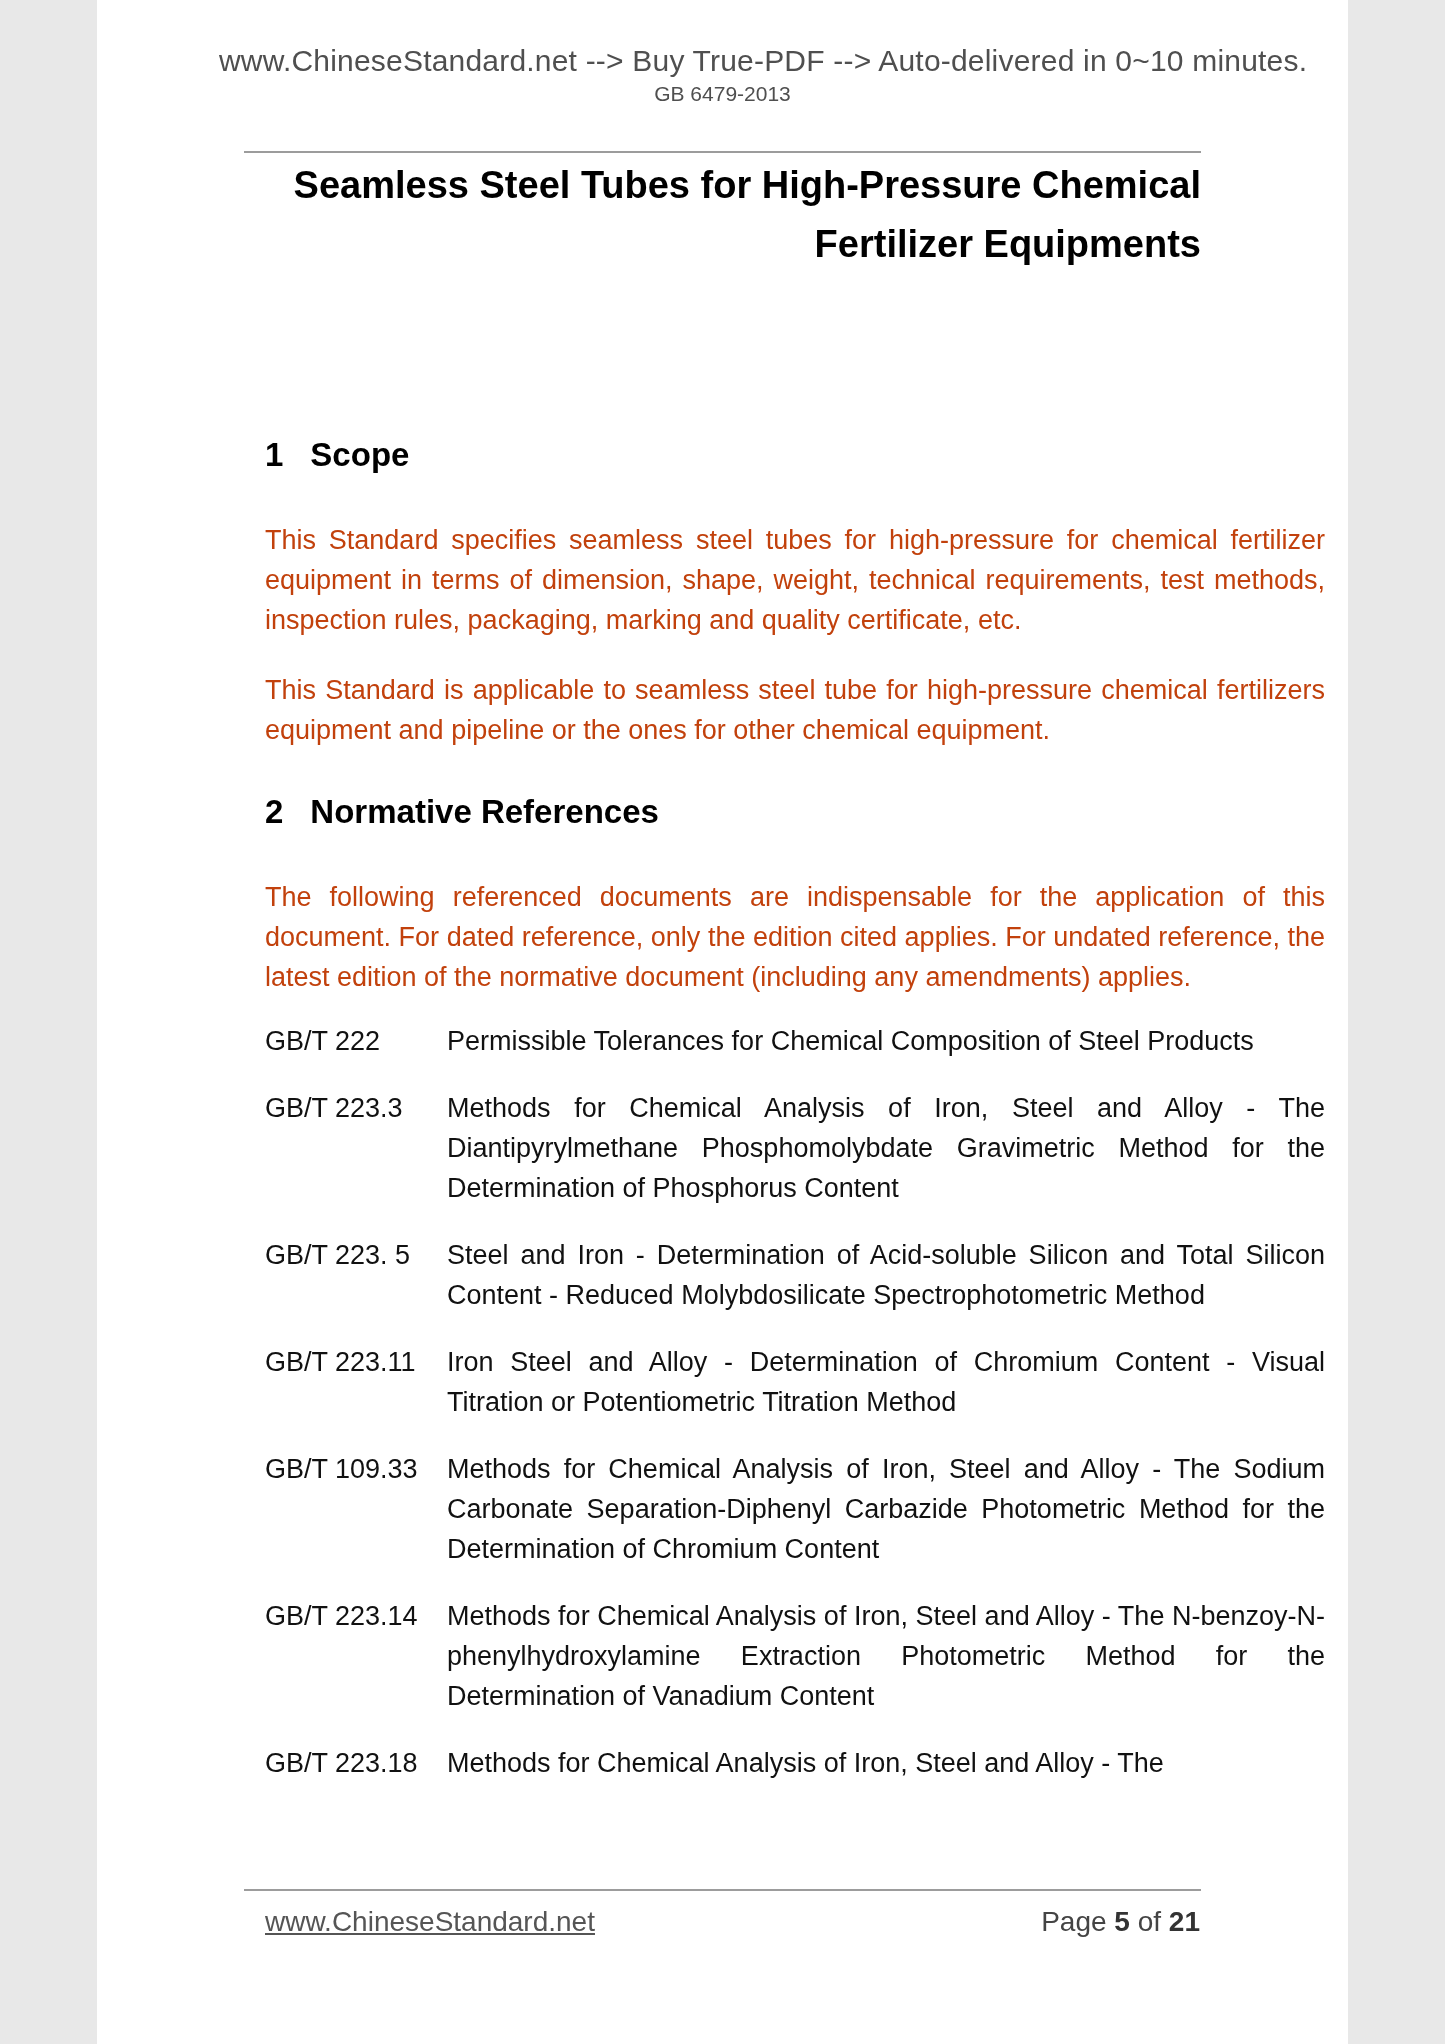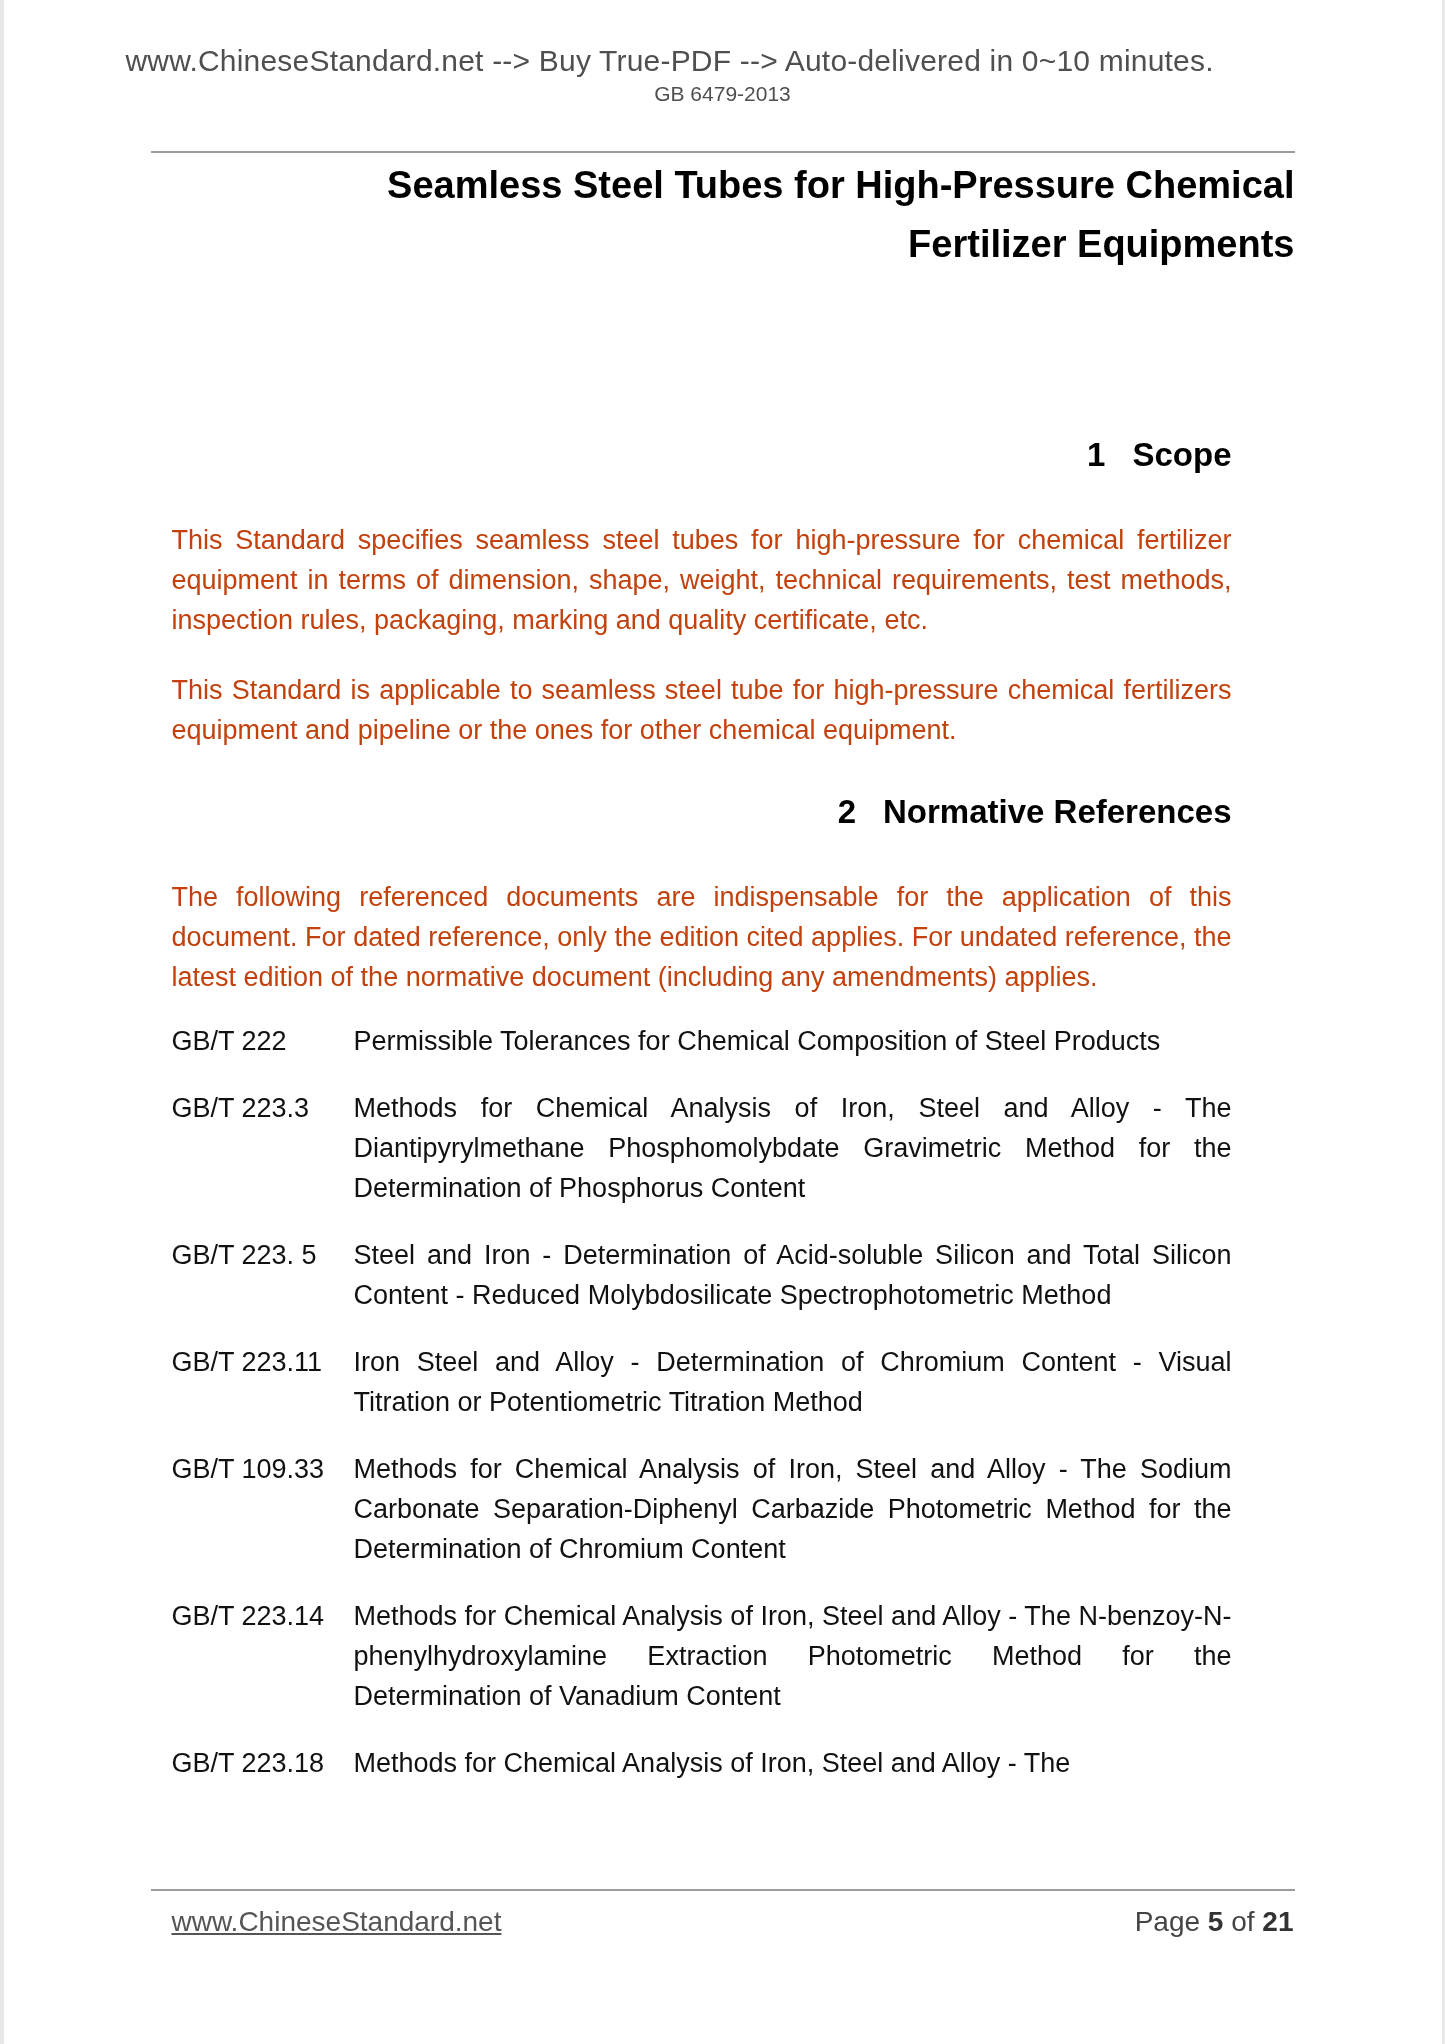--- a/index.html
+++ b/index.html
@@ -1,18 +1,18 @@
 <!DOCTYPE html>
 <html><head>
 <meta charset="utf-8">
 <style>
   html, body { margin: 0; padding: 0; background: #e8e8e8; }
   .page {
     position: relative;
-    width: 1438px;
+    width: 1251px;
     height: 2044px;
     margin: 0 auto;
     background: #ffffff;
     font-family: "Liberation Sans", sans-serif;
     color: #111111;
     overflow: hidden;
   }
 
   
   .hdr-promo {
@@ -54,21 +54,20 @@
     left: 168px;
     width: 1060px;
     top: 435px;
   }
   .sec-heading {
     font-weight: bold;
     font-size: 33px;
     line-height: 40px;
     color: #000000;
     margin: 0 0 45px 0;
-    text-align: right;
   }
   .sec-heading .sec-num { display: inline-block; margin-right: 27px; }
   .sec-heading.second { margin-top: 42px; }
 
   .para {
     font-size: 27px;
     line-height: 40px;
     text-align: justify;
     margin: 0 0 30px 0;
     color: #c2410c;

